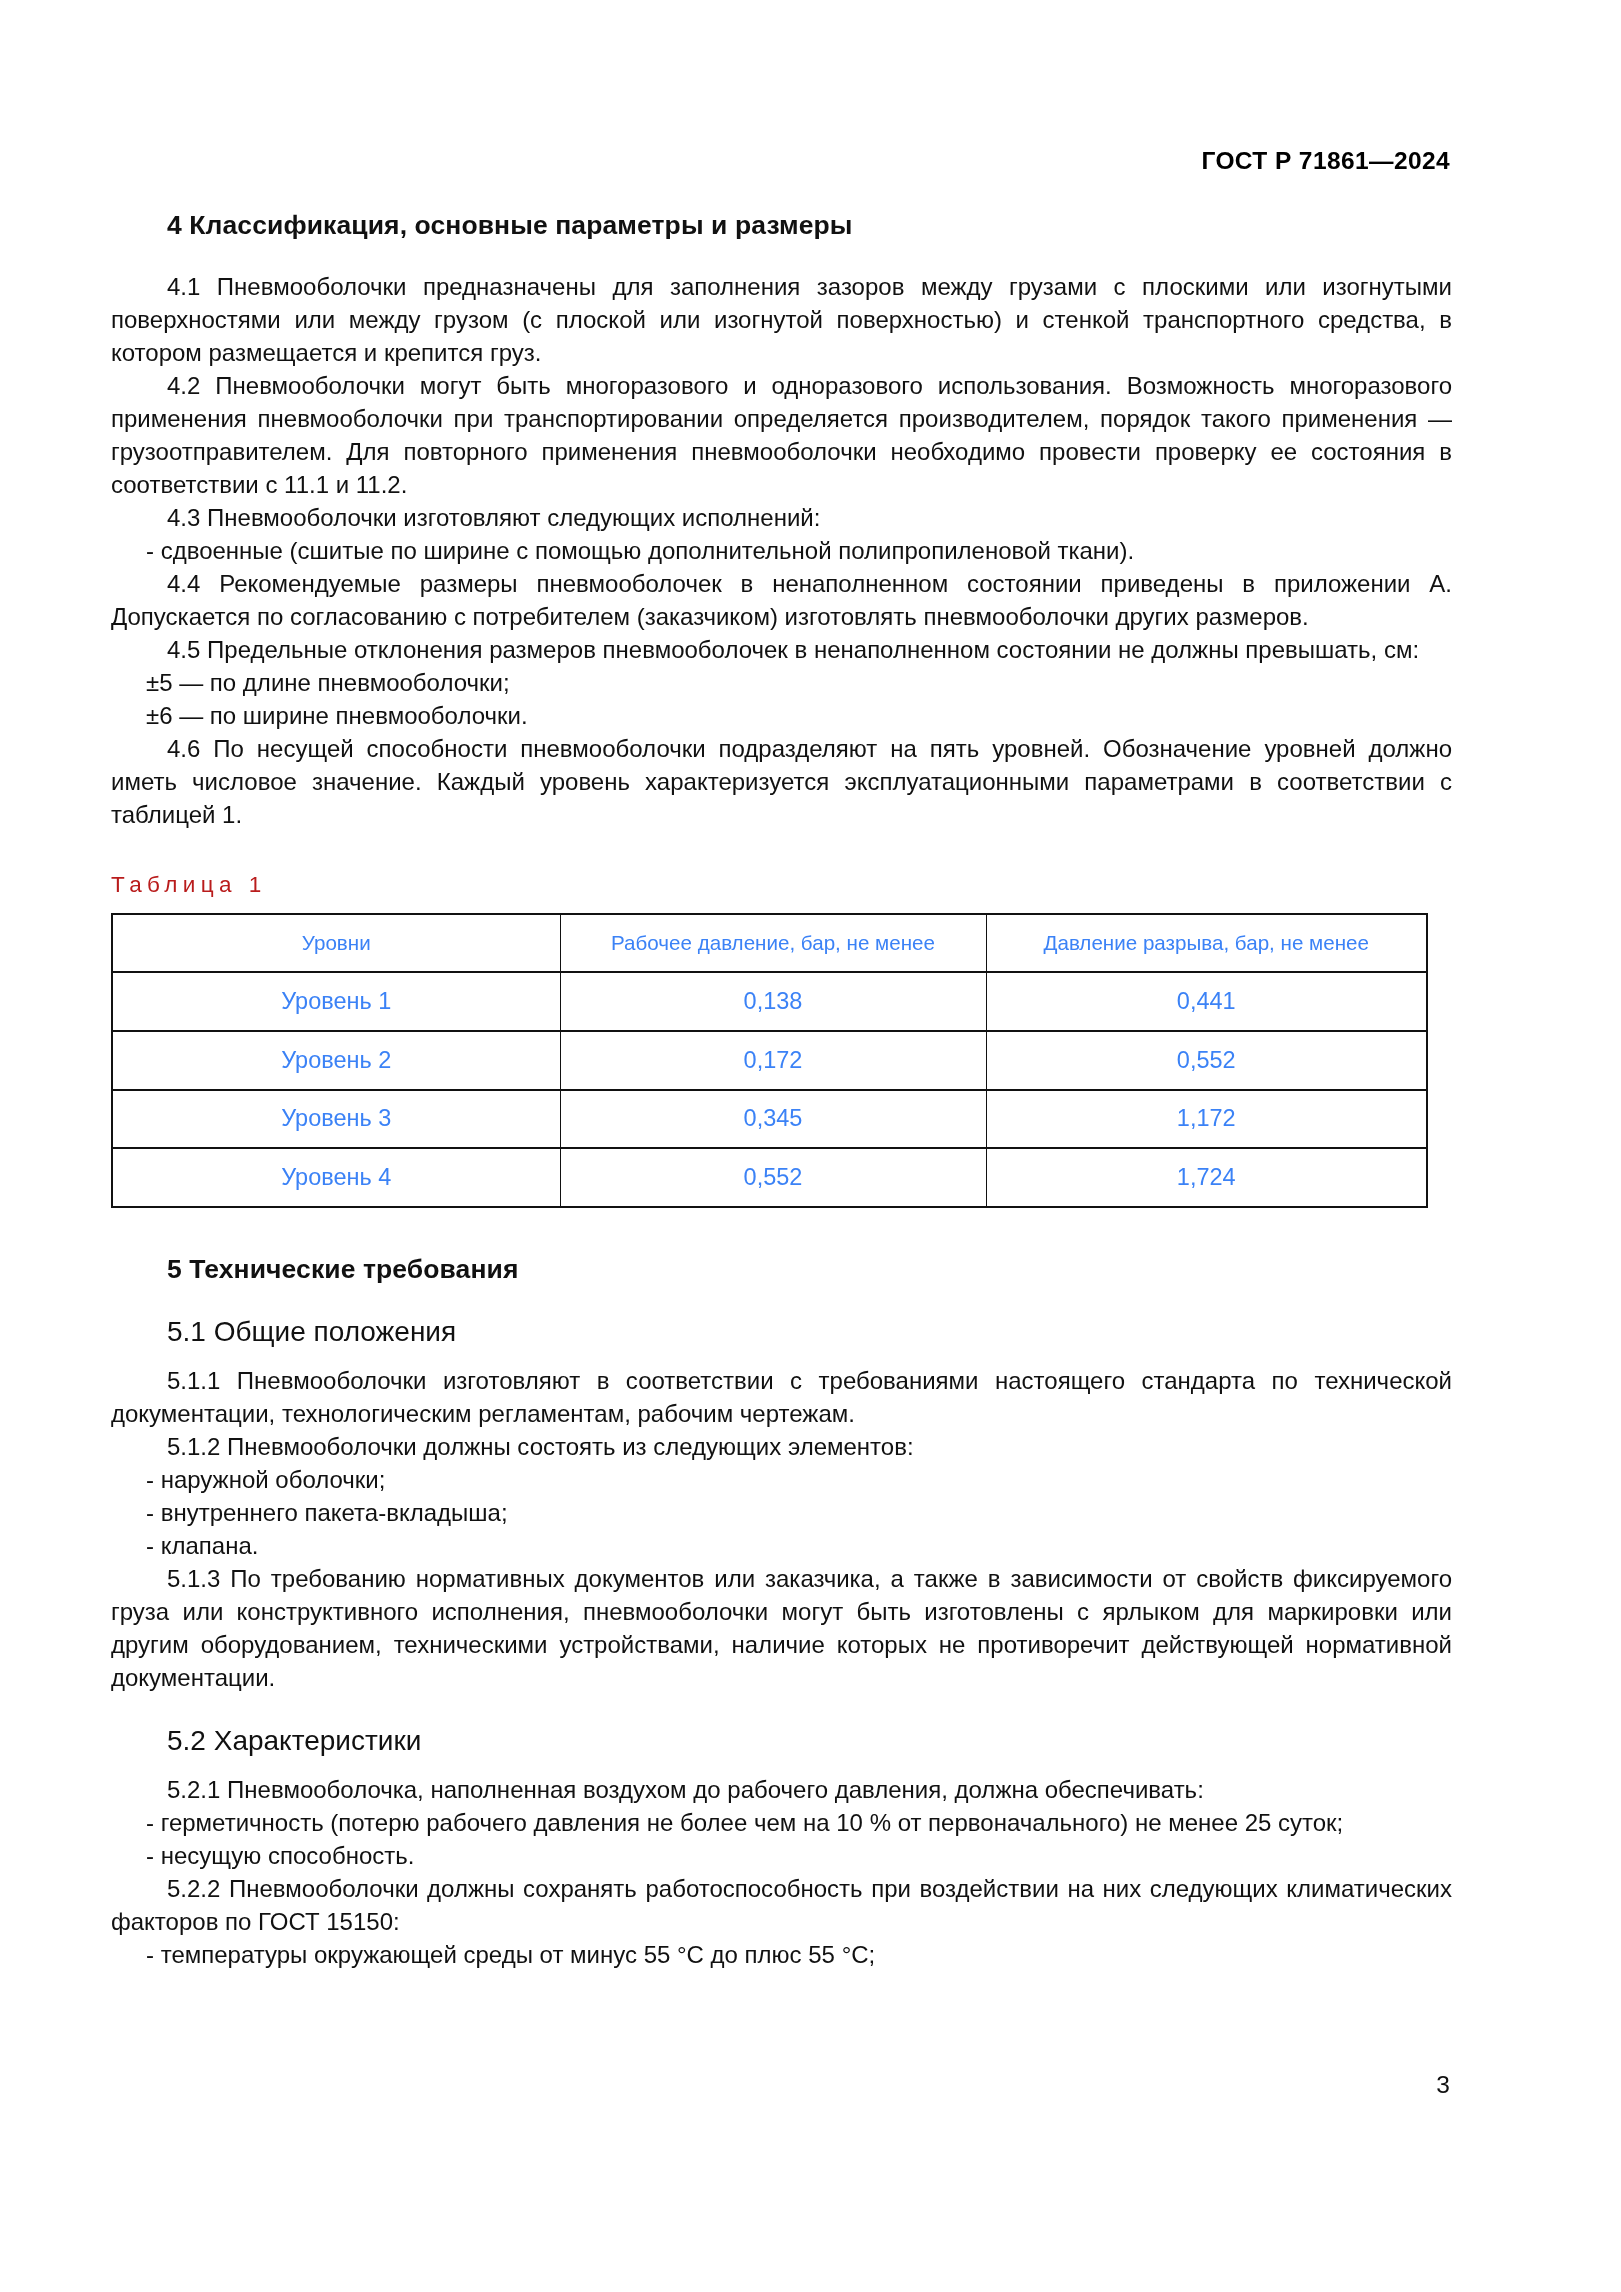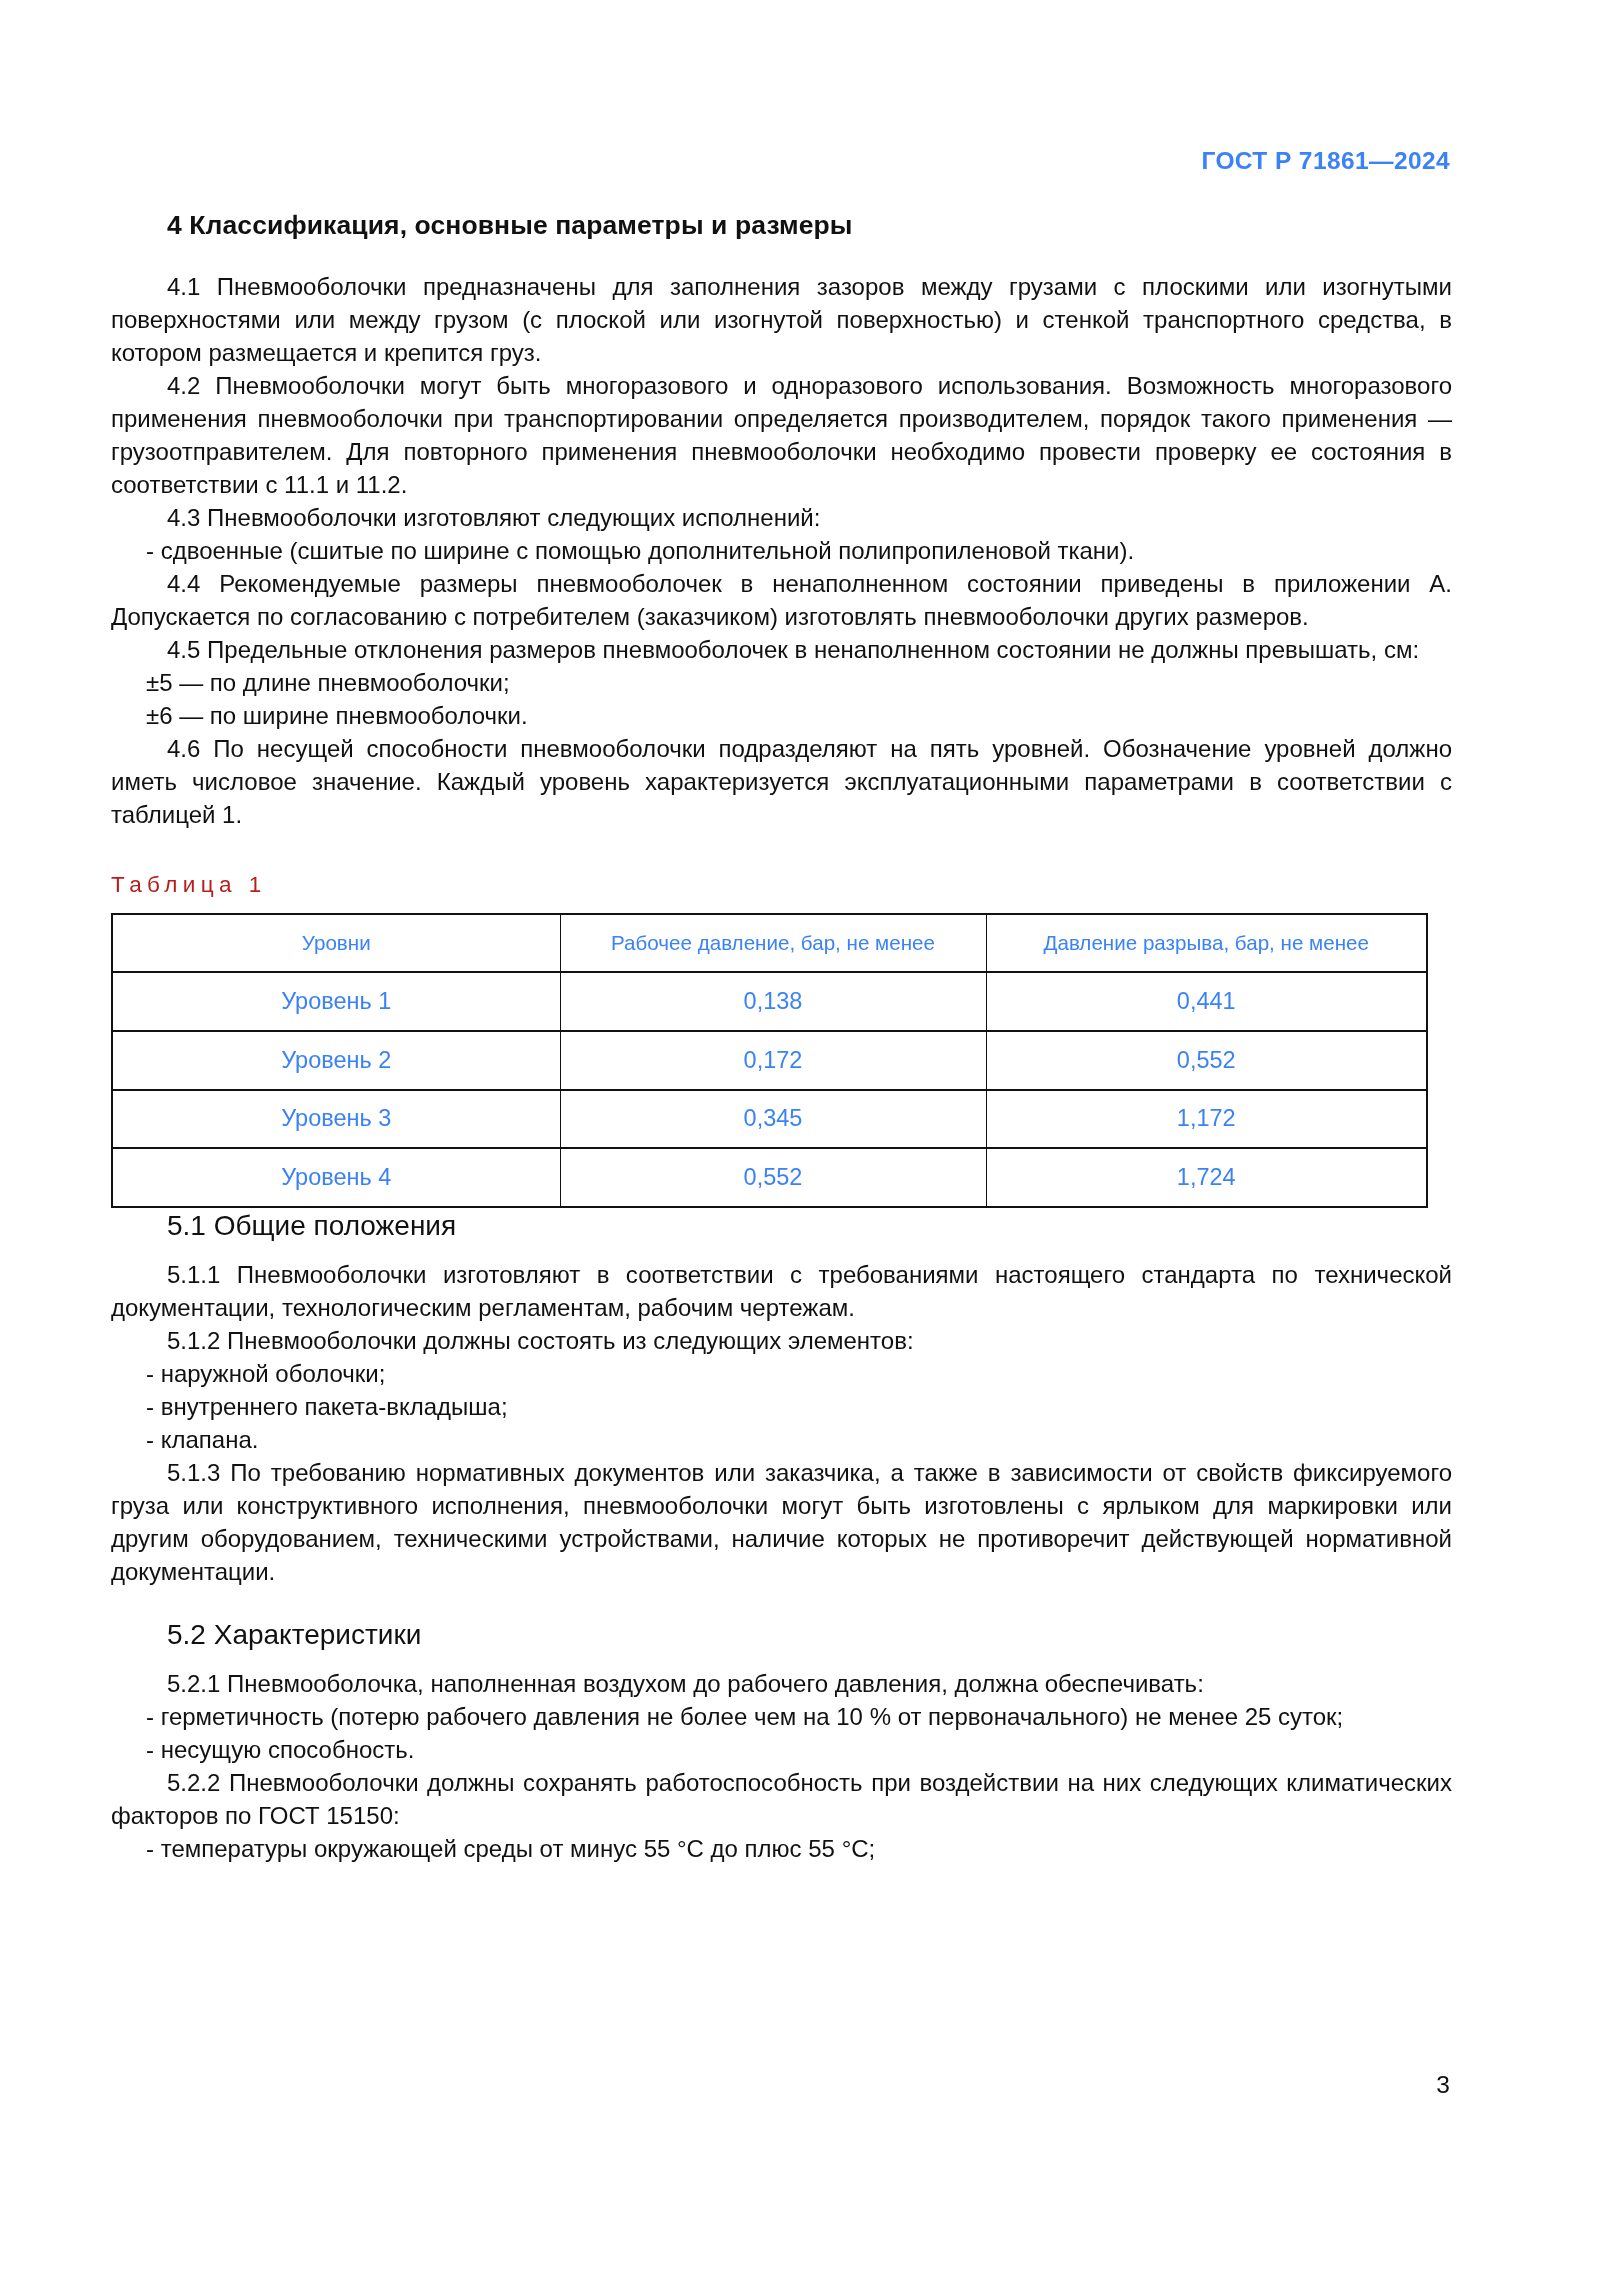--- a/index.html
+++ b/index.html
@@ -18,21 +18,21 @@
   }
 
   
   .doc-header {
     position: absolute;
     top: 147px;
     right: 171px;
     font-size: 24.5px;
     font-weight: bold;
     letter-spacing: 0.4px;
-    color: #3b82f6;
+    color: #000000;
     white-space: nowrap;
   }
 
   
   .content {
     position: absolute;
     left: 111px;
     top: 209px;
     width: 1341px;
   }
@@ -192,20 +192,21 @@
           <td>1,172</td>
         </tr>
         <tr>
           <td>Уровень 4</td>
           <td>0,552</td>
           <td>1,724</td>
         </tr>
       </tbody>
     </table>
 
+    <h2 class="section-title spaced-top">5  Технические требования</h2>
 
     <h3 class="sub-title">5.1 Общие положения</h3>
 
     <p class="para">5.1.1 Пневмооболочки изготовляют в соответствии с требованиями настоящего стандарта по технической документации, технологическим регламентам, рабочим чертежам.</p>
     <p class="para">5.1.2 Пневмооболочки должны состоять из следующих элементов:</p>
     <p class="listitem">- наружной оболочки;</p>
     <p class="listitem">- внутреннего пакета-вкладыша;</p>
     <p class="listitem">- клапана.</p>
     <p class="para">5.1.3 По требованию нормативных документов или заказчика, а также в зависимости от свойств фиксируемого груза или конструктивного исполнения, пневмооболочки могут быть изготовлены с ярлыком для маркировки или другим оборудованием, техническими устройствами, наличие которых не противоречит действующей нормативной документации.</p>
 

